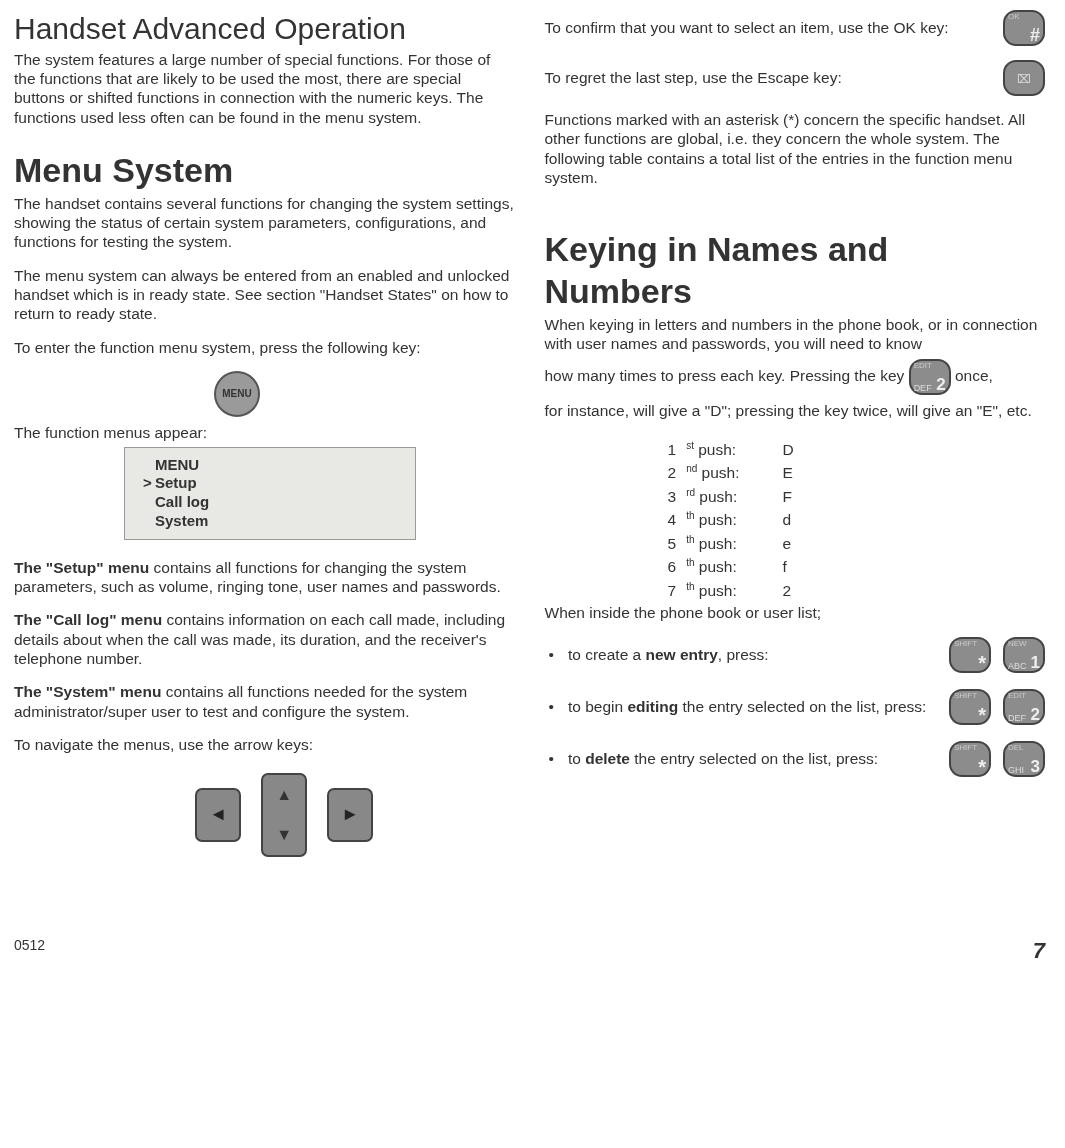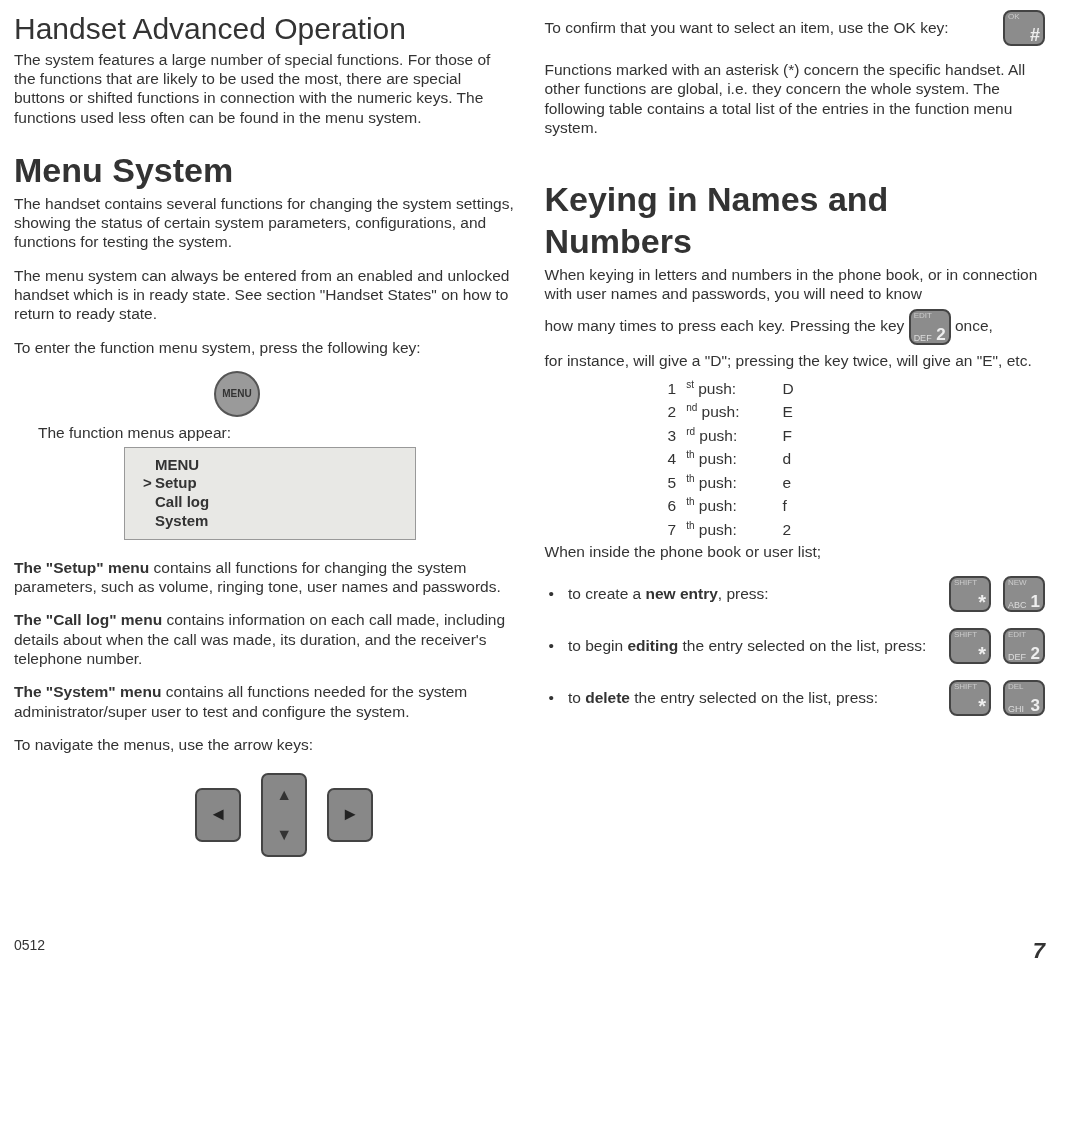--- a/index.html
+++ b/index.html
@@ -78,21 +78,21 @@
     background: #888; border: 2px solid #444; border-radius: 7px;
     width: 42px; height: 80px;
   }
   .arrow-updown div { flex:1; display:flex; align-items:center; justify-content:center; font-size:16px;}
   .key {
     display: inline-flex;
     flex-direction: column;
     justify-content: space-between;
     background: #8c8c8c;
     border: 2px solid #444;
-    border-radius: 8px;
+    border-radius: 13px;
     width: 42px; height: 36px;
     padding: 1px 3px 0 3px;
     vertical-align: middle;
     box-sizing: border-box;
     font-size: 9px;
     color: #ddd;
     line-height: 1;
     position: relative;
   }
   .key .top { font-size: 8px; color:#ccc; }
@@ -144,21 +144,21 @@
     <h1>Handset Advanced Operation</h1>
     <p>The system features a large number of special functions. For those of the functions that are likely to be used the most, there are special buttons or shifted functions in connection with the numeric keys. The functions used less often can be found in the menu system.</p>
 
     <h2>Menu System</h2>
     <p>The handset contains several functions for changing the system settings, showing the status of certain system parameters, configurations, and functions for testing the system.</p>
     <p>The menu system can always be entered from an enabled and unlocked handset which is in ready state. See section "Handset States" on how to return to ready state.</p>
     <p>To enter the function menu system, press the following key:</p>
 
     <div class="menu-key">MENU</div>
 
-    <p style="margin-bottom:4px;margin-left:24px;">The function menus appear:</p>
+    <p style="margin-bottom:4px;">The function menus appear:</p>
 
     <div class="lcd">
       <div>MENU</div>
       <div class="sel">Setup</div>
       <div>Call log</div>
       <div>System</div>
     </div>
 
     <p><span class="bold">The "Setup" menu</span><span> contains all functions for changing the system parameters, such as volume, ringing tone, user names and passwords.</span></p>
     <p><span class="bold">The "Call log" menu</span><span> contains information on each call made, including details about when the call was made, its duration, and the receiver's telephone number.</span></p>
@@ -178,37 +178,43 @@
 
   <div class="col">
     <div class="right-align-row">
       <span>To confirm that you want to select an item, use the OK key:</span>
       <span class="key key-ok">
         <span class="top">OK</span>
         <span class="hash">#</span>
       </span>
     </div>
 
+    <div class="right-align-row">
+      <span>To regret the last step, use the Escape key:</span>
+      <span class="key key-esc">
+          <span>⌧</span>
+        </span>
+    </div>
 
     <p>Functions marked with an asterisk (*) concern the specific handset. All other functions are global, i.e. they concern the whole system. The following table contains a total list of the entries in the function menu system.</p>
 
     <h2 style="margin-top:40px;">Keying in Names and Numbers</h2>
     <p style="margin-bottom:6px;">When keying in letters and numbers in the phone book, or in connection with user names and passwords, you will need to know</p>
     <p style="margin-bottom:6px;">
       <span>how many times to press each key. Pressing the key </span>
       <span class="key">
         <span class="top">EDIT</span>
         <span class="bot">
             <span>DEF</span>
             <span class="big">2</span>
           </span>
       </span>
       <span> once,</span>
     </p>
-    <p style="margin-bottom:5px;">for instance, will give a "D"; pressing the key twice, will give an "E", etc.</p>
+    <p style="margin-bottom:16px;">for instance, will give a "D"; pressing the key twice, will give an "E", etc.</p>
 
     <table class="push-table">
       <tbody>
           <tr>
             <td><span>1</span><sup>st</sup> push:</td>
             <td>D</td>
           </tr>
       <tr>
             <td><span>2</span><sup>nd</sup> push:</td>
             <td>E</td>

